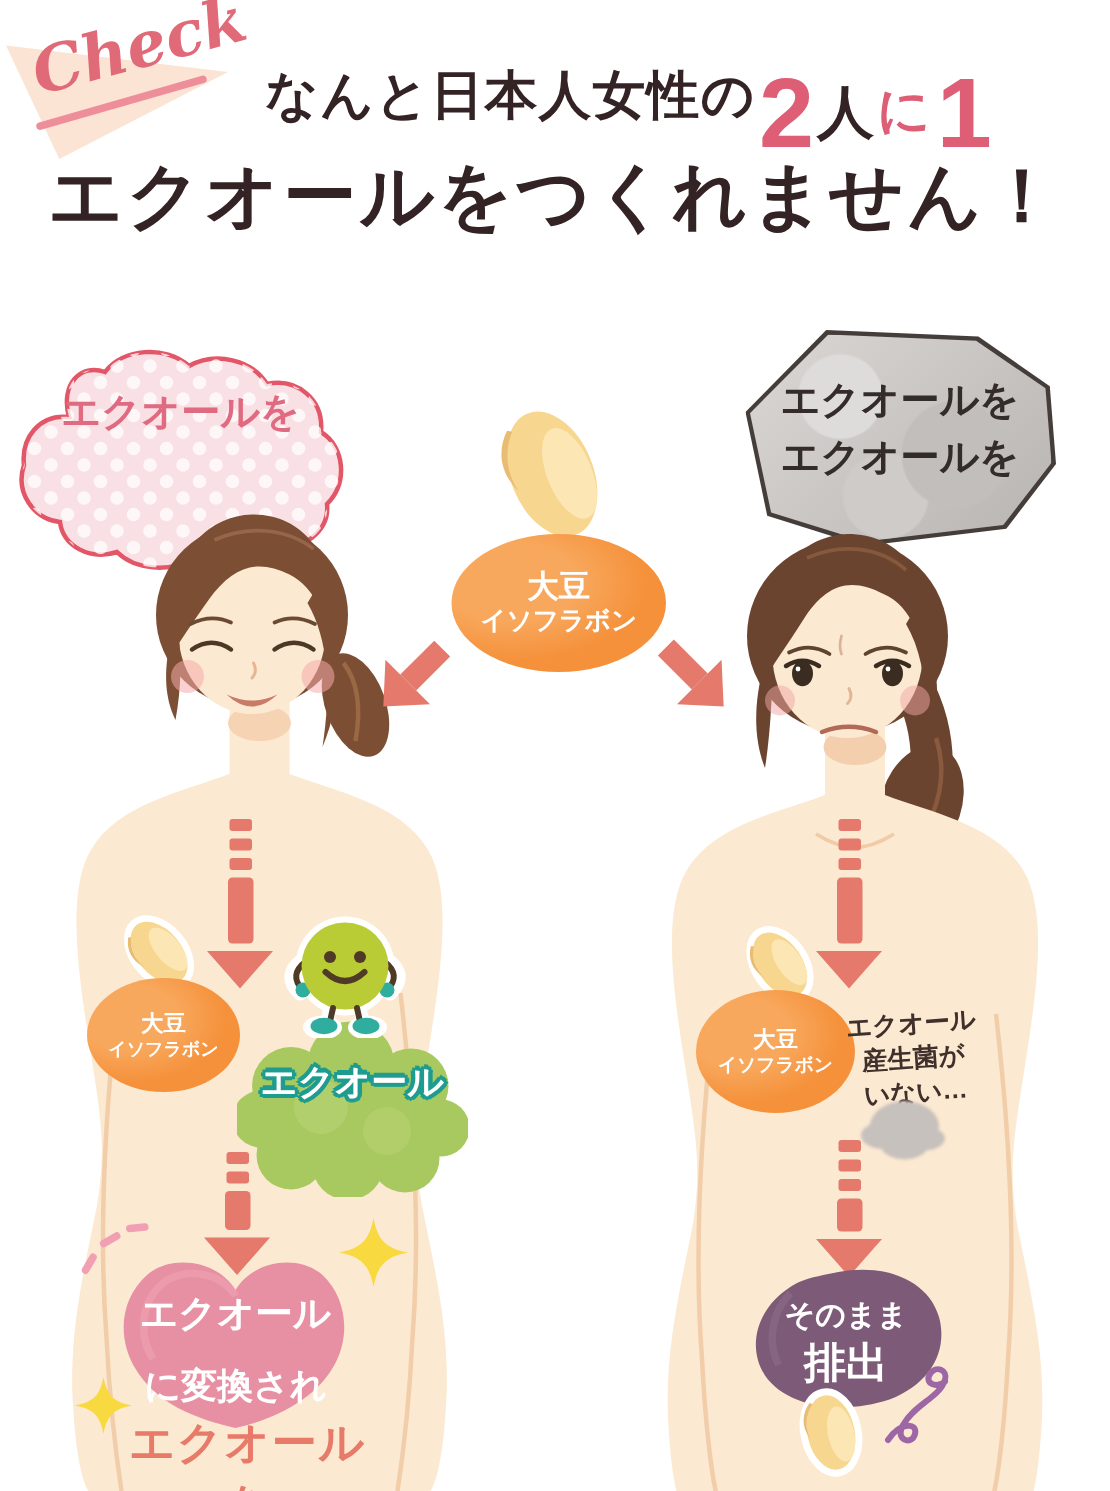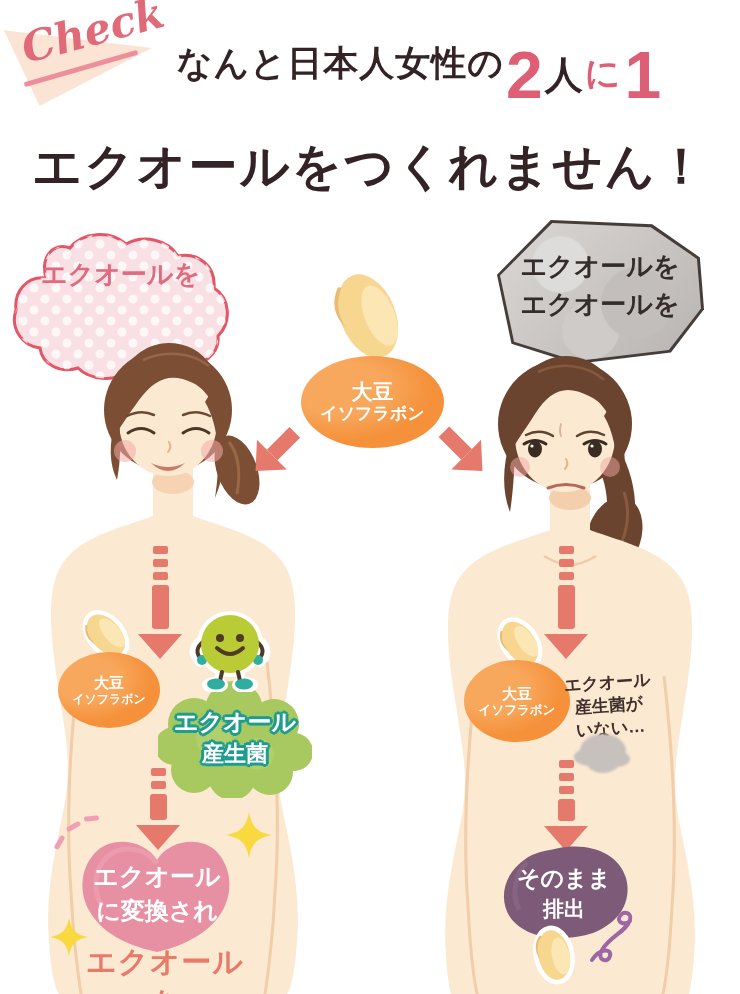--- a/index.html
+++ b/index.html
@@ -18,21 +18,21 @@
     transform:rotate(-16deg);}
   .check-text{left:20px;top:6px;font-family:"DejaVu Serif","Liberation Serif",serif;
     font-style:italic;font-weight:700;font-size:42px;color:#E06A78;transform:rotate(-15deg);}
   .hline1{left:120px;top:8px;width:600px;height:95px;display:flex;align-items:flex-end;
     justify-content:center;color:var(--dark);font-weight:700;white-space:nowrap;}
   .hline1 .pre{font-size:35px;margin-bottom:16px;letter-spacing:1px;}
   .hline1 .big{font-size:66px;color:var(--pinknum);line-height:.85;margin:0 2px;}
   .hline1 .unit{font-size:38px;margin-bottom:2px;}
   .hline1 .particle{font-size:35px;color:var(--pinknum);margin:0 2px 6px;}
   .hline2{left:0;top:98px;width:740px;text-align:center;font-size:49px;font-weight:700;
-    color:var(--dark);letter-spacing:2px;margin-top:36px;}
+    color:var(--dark);letter-spacing:2px;}
   
   .bubbleL-text{left:28px;top:256px;width:185px;text-align:center;font-weight:700;
     font-size:26px;line-height:1.45;color:#E06A80;}
   .rock{left:497px;top:220px;width:207px;height:144px;background:#453D3A;
     clip-path:polygon(26% 0%,75% 3%,98% 26%,100% 62%,84% 92%,38% 100%,7% 86%,0% 38%);
     filter:drop-shadow(-5px 6px 0 rgba(45,38,35,.85));}
   .rock-inner{left:3px;top:3px;right:3px;bottom:3px;
     clip-path:polygon(26% 0%,75% 3%,98% 26%,100% 62%,84% 92%,38% 100%,7% 86%,0% 38%);
     background:
       radial-gradient(circle at 30% 30%,#DEDCDA 0 16%,rgba(0,0,0,0) 17%),
@@ -262,38 +262,37 @@
       <circle cx="70" cy="32" r="4" fill="#4E3A26"></circle>
     <path d="M47 42 Q60 54 73 42" stroke="#4E3A26" stroke-width="4" fill="none" stroke-linecap="round"></path>
     <path d="M52 66 L50 75" stroke="#4E3A26" stroke-width="4" stroke-linecap="round"></path>
     <path d="M68 66 L70 75" stroke="#4E3A26" stroke-width="4" stroke-linecap="round"></path>
     <ellipse cx="46" cy="78" rx="9" ry="5.5" fill="#2FAE9F"></ellipse>
     <ellipse cx="74" cy="78" rx="9" ry="5.5" fill="#2FAE9F"></ellipse>
   </svg>
 
   <div class="abs white-label teal-stroke" style="left:160px;top:706px;width:150px;">
     <div style="font-size:24px;">エクオール</div>
-    <div style="font-size:22px;margin-top:3px;">産生菌</div>
   </div>
 
   <div class="abs varrow" style="left:136px;top:768px;">
     <div class="dash"></div>
       <div class="dash"></div>
     <div class="shaft" style="height:26px;"></div>
     <div class="head"></div>
   </div>
 
   <svg class="abs" style="left:76px;top:834px;" width="162" height="122" viewBox="0 0 162 122">
     <path d="M81 26 C69 6 38 2 22 16 C4 32 2 58 14 78 C28 102 55 112 81 118
              C108 112 136 98 148 74 C158 54 154 30 139 16 C123 2 93 6 81 26 Z" fill="#E890A3"></path>
     <path d="M81 30 C72 14 46 10 32 22 C18 34 16 56 26 72" fill="none" stroke="#EDA3B3" stroke-width="5" opacity="0.6"></path>
   </svg>
   <div class="abs white-label" style="left:82px;top:860px;width:150px;">
     <div style="font-size:25px;">エクオール</div>
-    <div style="font-size:24px;margin-top:2px;">に変換され</div>
+    <div style="font-size:24px;margin-top:16px;">に変換され</div>
   </div>
 
   <svg class="abs" style="left:226px;top:812px;" width="46" height="46" viewBox="0 0 40 40">
     <path d="M20 0 C22.5 13 27 17.5 40 20 C27 22.5 22.5 27 20 40 C17.5 27 13 22.5 0 20 C13 17.5 17.5 13 20 0 Z" fill="#F8D93F"></path>
   </svg>
   <svg class="abs" style="left:50px;top:918px;" width="38" height="38" viewBox="0 0 40 40">
     <path d="M20 0 C22.5 13 27 17.5 40 20 C27 22.5 22.5 27 20 40 C17.5 27 13 22.5 0 20 C13 17.5 17.5 13 20 0 Z" fill="#F8D93F"></path>
   </svg>
   <div class="abs" style="left:52px;top:814px;width:50px;height:42px;">
     <div class="emph-dash" style="left:0px;top:26px;transform:rotate(-60deg);"></div>
@@ -337,22 +336,22 @@
     <div class="shaft" style="height:22px;"></div>
     <div class="head"></div>
   </div>
 
   <svg class="abs" style="left:497px;top:842px;" width="134" height="100" viewBox="0 0 134 100">
     <path d="M62 6 C94 0 122 12 129 36 C135 58 124 80 96 91 C66 101 28 97 13 75
              C0 55 8 27 35 13 C44 9 53 8 62 6 Z" fill="#7C5A78"></path>
     <path d="M30 20 C18 32 14 52 22 68" fill="none" stroke="#8D6C89" stroke-width="5" opacity="0.6"></path>
   </svg>
   <div class="abs white-label" style="left:500px;top:864px;width:128px;">
-    <div style="font-size:23px;">そのまま</div>
-    <div style="font-size:21px;margin-top:1px;">排出</div>
+    <div style="font-size:20px;">そのまま</div>
+    <div style="font-size:28px;margin-top:1px;">排出</div>
   </div>
 
   <svg class="abs" style="left:524px;top:920px;transform:rotate(14deg);" width="60" height="70" viewBox="0 0 100 120">
     <g transform="rotate(-26 50 60)">
       <ellipse cx="50" cy="60" rx="31" ry="47" fill="#F7D68F" stroke="#FFFFFF" stroke-width="8"></ellipse>
       <ellipse cx="61" cy="64" rx="15" ry="32" fill="#FBE6B4"></ellipse>
       <path d="M36 24 C26 34 22 48 25 62 C18 46 22 32 33 22 Z" fill="#E9BC74"></path>
     </g>
   </svg>
   <svg class="abs" style="left:586px;top:908px;" width="56" height="62" viewBox="0 0 56 62">

